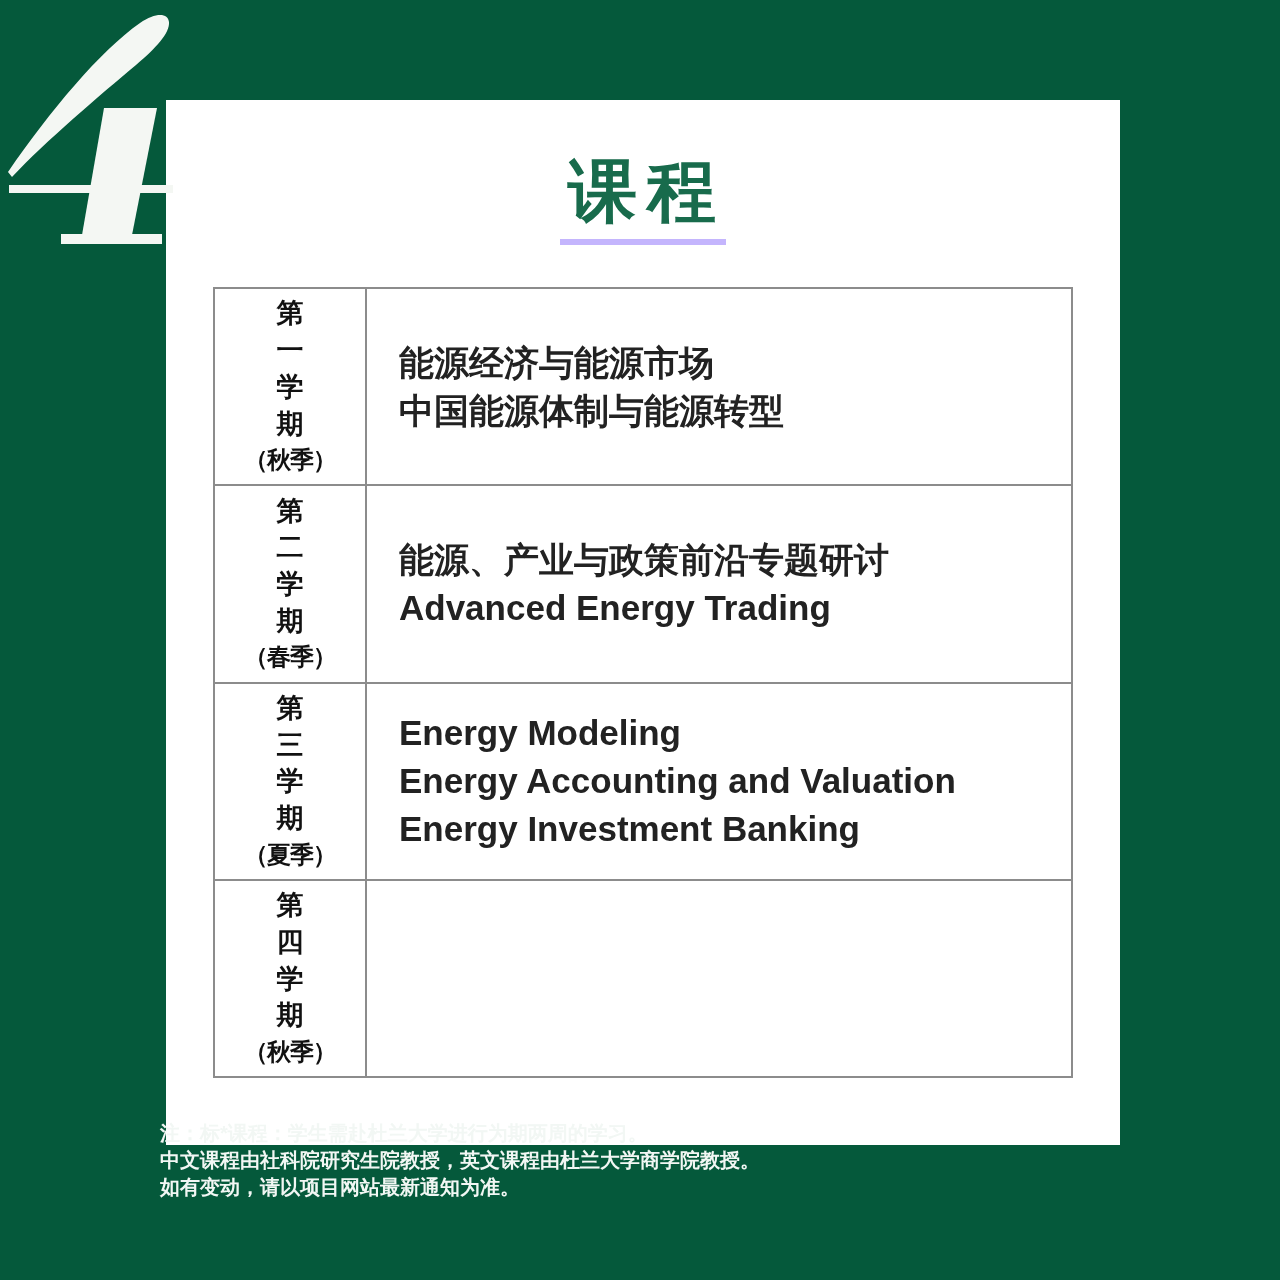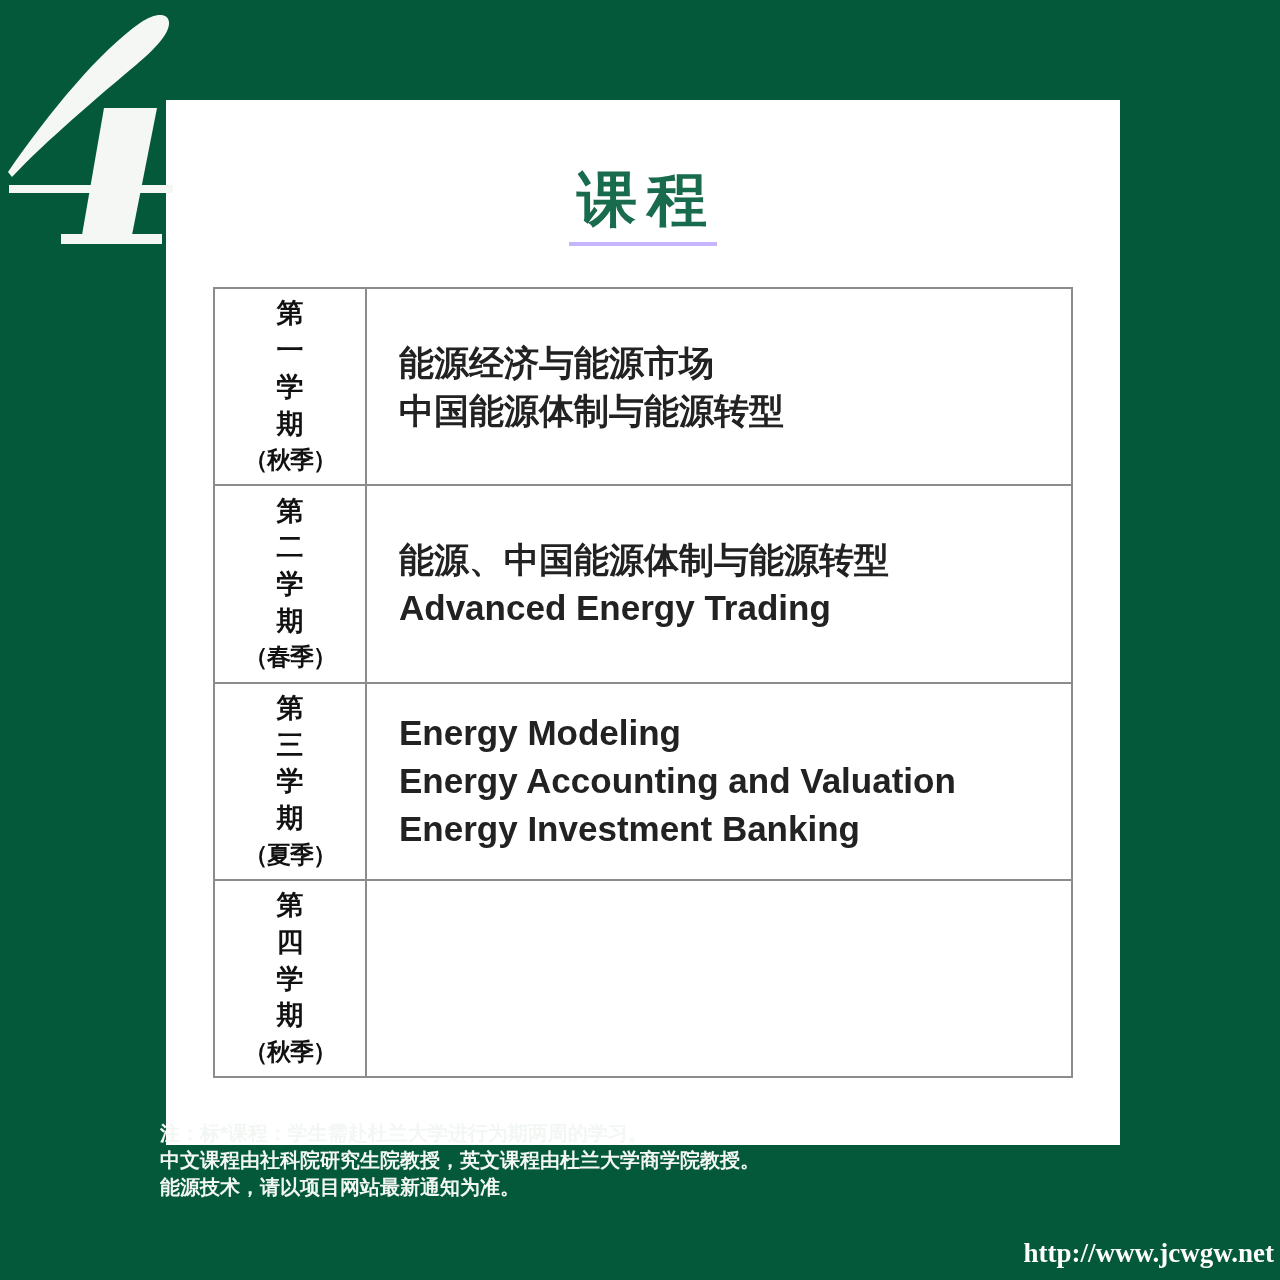--- a/index.html
+++ b/index.html
@@ -44,29 +44,29 @@
 
   .title-wrap {
     position: absolute;
     top: 58px;
     left: 0;
     width: 100%;
     text-align: center;
   }
   .title {
     display: inline-block;
-    margin: 12px;
+    margin: 0;
     font-family: "Liberation Serif", serif;
-    font-size: 60px;
+    font-size: 69px;
     line-height: 1.0;
     font-weight: 700;
     color: #186B4C;
     letter-spacing: 10px;
     padding: 0 0 12px 8px;
-    border-bottom: 4px solid #c4b5fd;
+    border-bottom: 6px solid #c4b5fd;
   }
 
   
   .course-table {
     position: absolute;
     left: 47px;
     top: 187px;
     width: 860px;
     height: 791px;
     border: 2px solid #8C8C8C;
@@ -187,21 +187,21 @@
 
       <div class="trow">
         <div class="cell-term">
           <span class="tchar">第</span>
           <span class="tchar">二</span>
           <span class="tchar">学</span>
           <span class="tchar">期</span>
           <span class="season">（春季）</span>
         </div>
         <div class="cell-courses">
-          <div class="course">能源、中国能源体制与能源转型</div>
+          <div class="course">能源、产业与政策前沿专题研讨</div>
           <div class="course">Advanced Energy Trading</div>
         </div>
       </div>
 
       <div class="trow">
         <div class="cell-term">
           <span class="tchar">第</span>
           <span class="tchar">三</span>
           <span class="tchar">学</span>
           <span class="tchar">期</span>
@@ -223,18 +223,17 @@
           <span class="season">（秋季）</span>
         </div>
       </div>
 
     </div>
   </div>
 
   <div class="notes">
     <div class="note">注：标*课程：学生需赴杜兰大学进行为期两周的学习。</div>
     <div class="note">中文课程由社科院研究生院教授，英文课程由杜兰大学商学院教授。</div>
-    <div class="note">能源技术，请以项目网站最新通知为准。</div>
+    <div class="note">如有变动，请以项目网站最新通知为准。</div>
   </div>
 
-  <div class="watermark">http://www.jcwgw.net</div>
 
 </div>
 
 </body></html>

